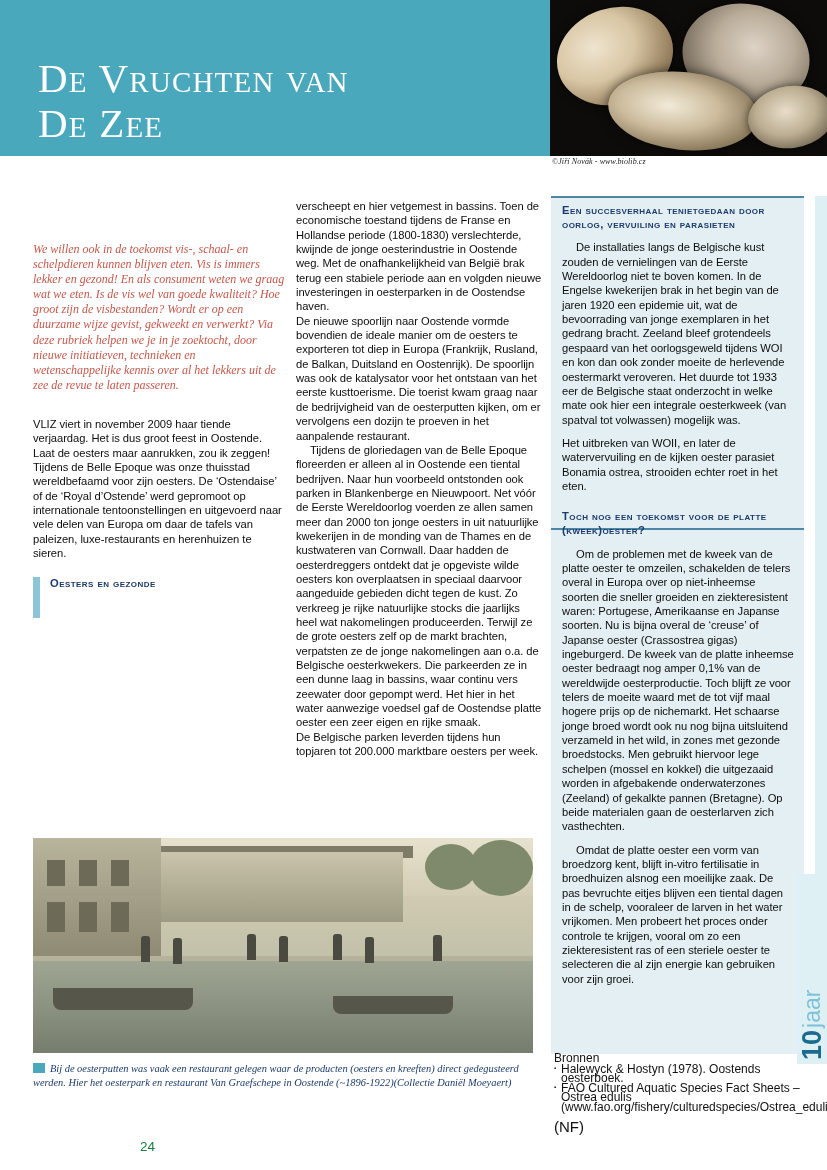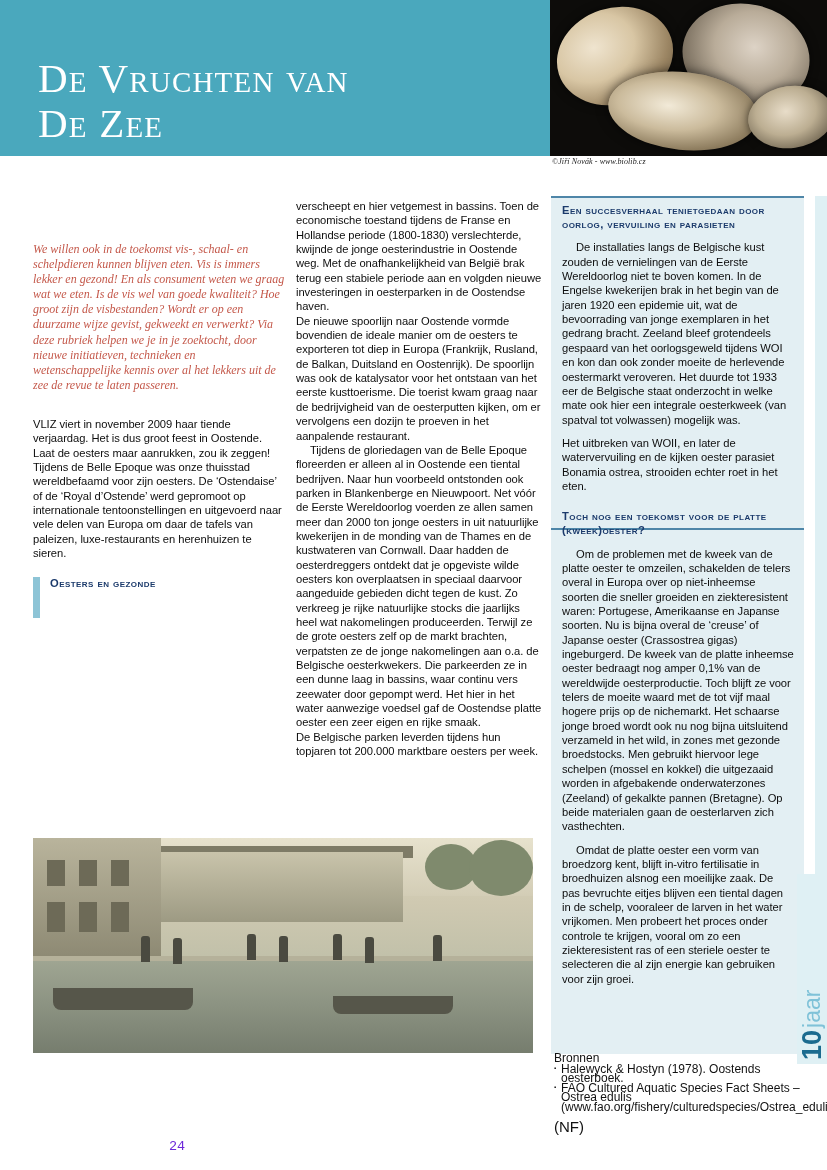--- a/index.html
+++ b/index.html
@@ -203,23 +203,23 @@
   .bronnen li { padding-left: 7px; position: relative; white-space: pre-line; }
   .bronnen li:before { content: "▪"; position: absolute; left: 0; top: -1px; font-size: 6px; }
   .signature {
     position: absolute; left: 554px; top: 1118px;
     font-family: "Liberation Sans", sans-serif;
     font-size: 15px; color: #111;
   }
 
   
   .page-number {
-    position: absolute; left: 169px; top: 1139px;
-    font-family: Liberation Mono, monospace;
-    font-size: 13.5px; color: #6d28d9;
+    position: absolute; left: 140px; top: 1139px;
+    font-family: Liberation Sans, sans-serif;
+    font-size: 13.5px; color: #15803d;
   }
 
   
   .anniv {
     position: absolute; right: 0; top: 874px;
     width: 30px; height: 190px;
     background: #dff0f4;
   }
   .anniv-inner {
     position: absolute; left: 0; top: 0; width: 190px; height: 30px;
@@ -319,20 +319,21 @@
     <div class="ph-person" style="left:140px;top:100px;"></div>
     <div class="ph-person" style="left:214px;top:96px;"></div>
     <div class="ph-person" style="left:246px;top:98px;"></div>
     <div class="ph-person" style="left:300px;top:96px;"></div>
     <div class="ph-person" style="left:332px;top:99px;"></div>
     <div class="ph-person" style="left:400px;top:97px;"></div>
     <div class="ph-boat" style="left:20px;top:150px;width:140px;height:22px;"></div>
     <div class="ph-boat" style="left:300px;top:158px;width:120px;height:18px;"></div>
   </div>
 
+  <div class="caption"><span class="caption-square"></span><span>Bij de oesterputten was vaak een restaurant gelegen waar de producten (oesters en kreeften) direct gedegusteerd werden. Hier het oesterpark en restaurant Van Graefschepe in Oostende (~1896-1922)(Collectie Daniël Moeyaert)</span></div>
 
   <div class="bronnen">
     <div class="bronnen-title">Bronnen</div>
     <ul>
       <li>Halewyck &amp; Hostyn (1978). Oostends oesterboek.</li>
       <li>FAO Cultured Aquatic Species Fact Sheets – Ostrea edulis
 (www.fao.org/fishery/culturedspecies/Ostrea_edulis/en)</li>
     </ul>
   </div>
   <div class="signature">(NF)</div>

